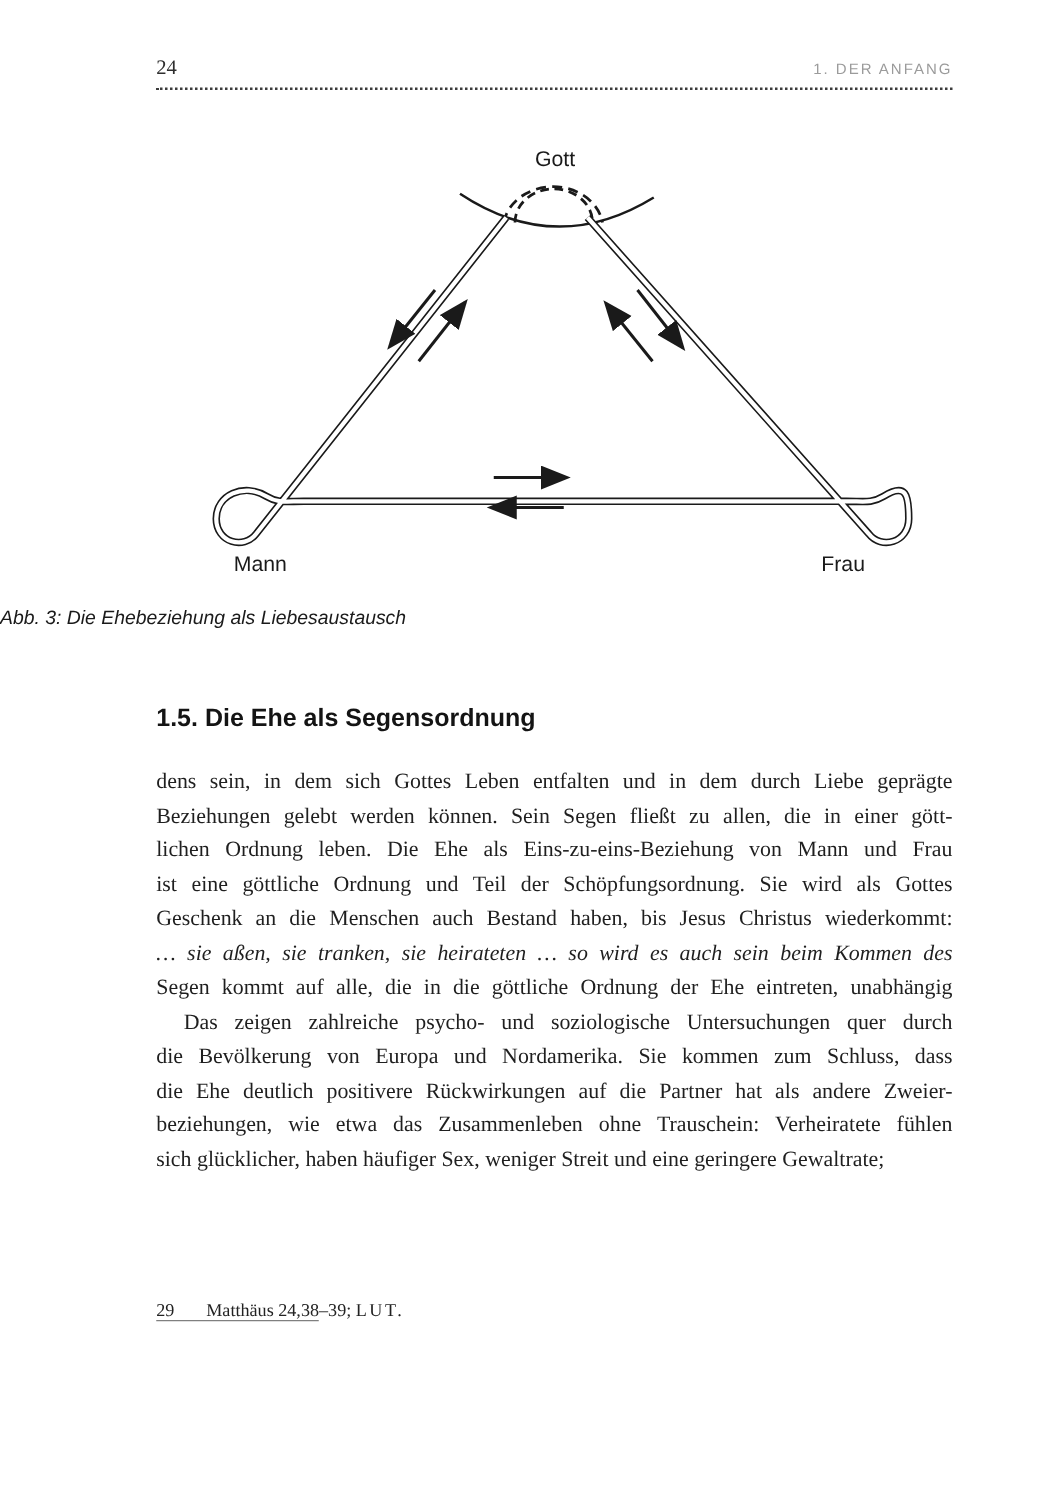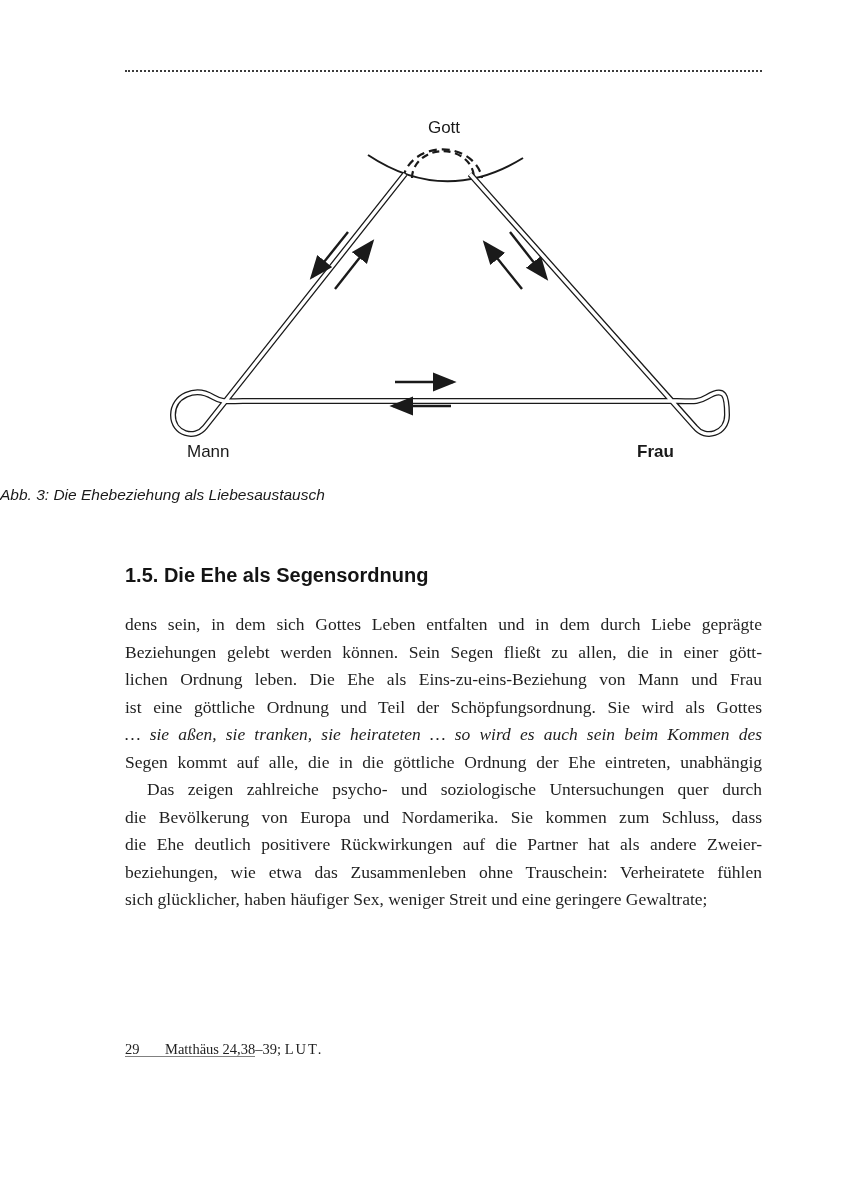--- a/index.html
+++ b/index.html
@@ -15,21 +15,21 @@
               font-size:12px; letter-spacing:1.6px; color:#9b9b9b; }
   .header-rule { position:absolute; left:125px; top:70px; width:637px; height:0;
                  border-top:2px dotted #3c3c3c; }
   
   .diagram { position:absolute; left:165px; top:112px; width:570px; height:365px; }
   .diagram svg { position:absolute; left:0; top:0; }
   .dlabel { position:absolute; font-family:"Liberation Sans", sans-serif;
             font-size:17px; color:#1a1a1a; }
   .gott  { left:249px; top:6px; width:60px; text-align:center; }
   .mann  { left:22px;  top:330px; }
-  .frau  { left:472px; top:330px;font-weight:bold; }
+  .frau  { left:492px; top:330px; }
   .caption { position:absolute; left:0; top:486px; width:849px; 
              font-family:"Liberation Sans", sans-serif; font-style:italic;
              font-size:15.5px; color:#1a1a1a; }
   
   .heading { position:absolute; left:125px; top:564px;
              font-family:"Liberation Sans", sans-serif; font-weight:bold;
              font-size:20px; color:#141414; }
   .body { position:absolute; left:125px; top:611px; width:637px;
           font-size:17.5px; line-height:27.5px; color:#1f1f1f; }
   .line { text-align:justify; text-align-last:justify; }
@@ -43,20 +43,24 @@
   .footnote { position:absolute; left:125px; top:1041px; width:637px;
               font-size:14.5px; color:#222222; }
   .fn-num { display:inline-block; width:40px; }
   .fn-src { letter-spacing:2px; }
 </style>
 </head>
 <body>
 
 <div class="page">
 
+  <div class="header-row">
+    <span class="page-num">24</span>
+    <span class="running">1. DER ANFANG</span>
+  </div>
   <div class="header-rule"></div>
 
   <div class="diagram">
     <svg width="570" height="365" viewBox="0 0 570 365">
       <defs>
         <marker id="ah" markerWidth="11" markerHeight="9" refX="8.5" refY="4" orient="auto">
           <path d="M0,0 L10,4 L0,8 z" fill="#1a1a1a"></path>
         </marker>
       </defs>
 
@@ -102,20 +106,21 @@
 
   <div class="caption">Abb. 3: Die Ehebeziehung als Liebesaustausch</div>
 
   <div class="heading">1.5. Die Ehe als Segensordnung</div>
 
   <div class="body" id="body-text">
       <div class="line"><span>dens sein, in dem sich Gottes Leben entfalten und in dem durch Liebe geprägte</span></div>
       <div class="line"><span>Beziehungen gelebt werden können. Sein Segen fließt zu allen, die in einer gött-</span></div>
       <div class="line"><span>lichen Ordnung leben. Die Ehe als Eins-zu-eins-Beziehung von Mann und Frau</span></div>
       <div class="line"><span>ist eine göttliche Ordnung und Teil der Schöpfungsordnung. Sie wird als Gottes</span></div>
+      <div class="line"><span>Geschenk an die Menschen auch Bestand haben, bis Jesus Christus wiederkommt:</span></div>
       <div class="line"><em>… sie aßen, sie tranken, sie heirateten … so wird es auch sein beim Kommen des</em></div>
       <div class="line"><span>Segen kommt auf alle, die in die göttliche Ordnung der Ehe eintreten, unabhängig</span></div>
       <div class="line indent"><span>Das zeigen zahlreiche psycho- und soziologische Untersuchungen quer durch</span></div>
       <div class="line"><span>die Bevölkerung von Europa und Nordamerika. Sie kommen zum Schluss, dass</span></div>
       <div class="line"><span>die Ehe deutlich positivere Rückwirkungen auf die Partner hat als andere Zweier-</span></div>
       <div class="line"><span>beziehungen, wie etwa das Zusammenleben ohne Trauschein: Verheiratete fühlen</span></div>
       <div class="line para-end"><span>sich glücklicher, haben häufiger Sex, weniger Streit und eine geringere Gewaltrate;</span></div>
     </div>
 
   <div class="fn-rule"></div>

